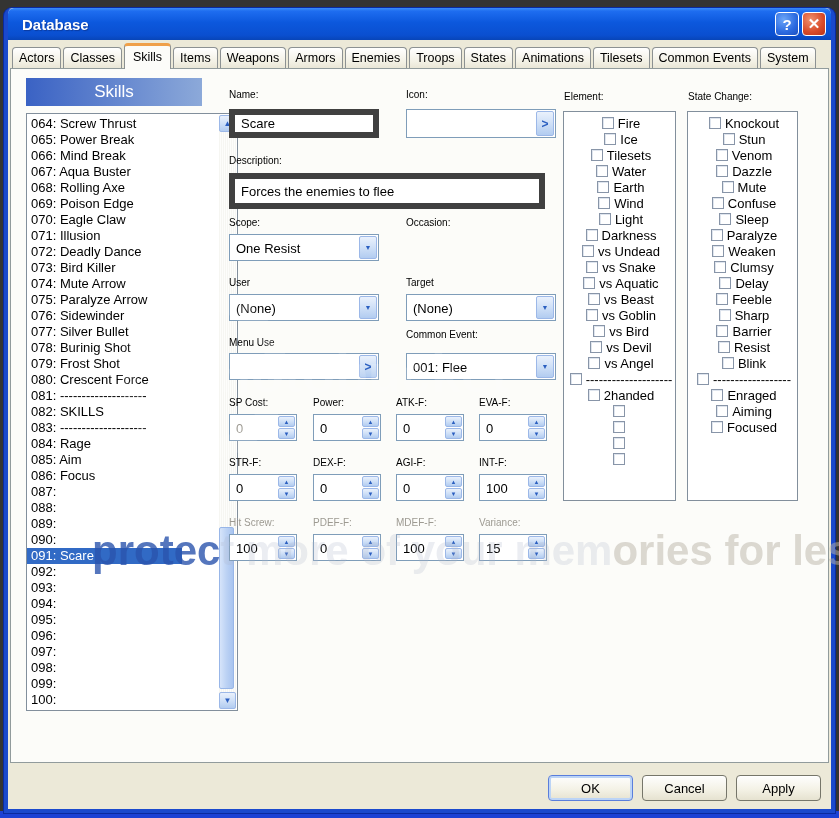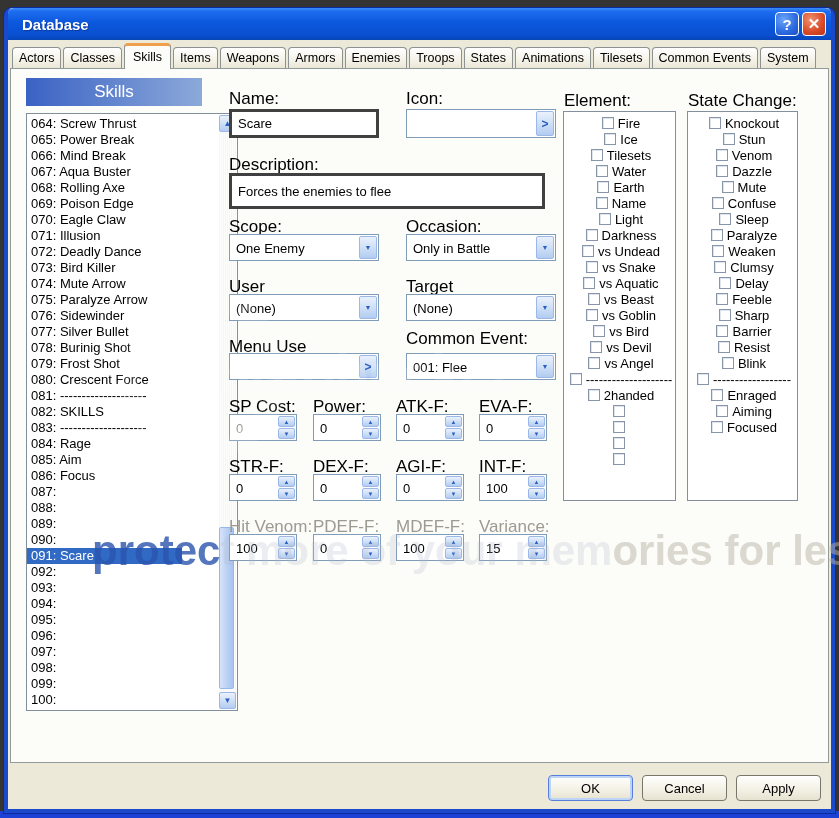--- a/index.html
+++ b/index.html
@@ -52,23 +52,23 @@
   .vsb-track { flex:1; position:relative; background:repeating-linear-gradient(90deg,#f6f6f2,#f6f6f2 1px,#fdfdfb 1px,#fdfdfb 2px); }
   .vsb-thumb { position:absolute; left:0; width:15px; top:395px; height:162px;
                background:linear-gradient(90deg,#d6e4fa,#bcd2f4 50%,#a8c4f0); border:1px solid #98b6e8; border-radius:2px; }
 
   .btn { border:1px solid #76766a; border-radius:4px; color:#000; font-size:13px;
          background:linear-gradient(180deg,#fefefe,#f4f2e6 55%,#e6e2d0);
          box-shadow:inset 0 1px 0 #fff; display:flex; align-items:center; justify-content:center; }
   .change-max { position:absolute; left:15px; top:655px; width:176px; height:25px; }
 
   
-  .flabel { position:absolute; font-size:17px; color:#000; white-space:nowrap; }
+  .flabel { position:absolute; font-size:10px; color:#000; white-space:nowrap; }
   .flabel.dim { color:#9d9a92; }
-  .tbox { position:absolute; background:#fff; border:3px solid #404040; font-size:13px; color:#000;
+  .tbox { position:absolute; background:#fff; border:6px solid #404040; font-size:13px; color:#000;
           display:flex; align-items:center; padding-left:6px; }
   .combo, .picker { position:absolute; background:#fff; border:1px solid #7f9db9; }
   .combo-val, .picker-val { position:absolute; left:6px; top:50%; transform:translateY(-50%); font-size:13px; white-space:nowrap; }
   .combo-btn, .picker-btn { position:absolute; right:1px; top:1px; bottom:1px; width:18px; border-radius:2px;
           background:linear-gradient(180deg,#eaf1fc,#cfe0f7 50%,#b2ccf0); border:1px solid #9cb8e8;
           color:#2b5fc0; display:flex; align-items:center; justify-content:center; }
   .combo-btn { font-size:7px; }
   .picker-btn { font-size:12px; font-weight:bold; }
 
   .spin { position:absolute; width:68px; height:27px; background:#fff; border:1px solid #7f9db9; }
@@ -206,25 +206,21 @@
       </div>
 
       <span class="flabel" style="left:218px;top:86px">Description:</span>
       <div class="tbox" style="left:218px;top:104px;width:316px;height:36px">
           <span>Forces the enemies to flee</span>
         </div>
 
       <span class="flabel" style="left:218px;top:148px">Scope:</span>
       <span class="flabel" style="left:395px;top:148px">Occasion:</span>
       <div class="combo" style="left:218px;top:165px;width:150px;height:27px">
-        <span class="combo-val">One Enemy</span>
-        <span class="combo-btn">▼</span>
-      </div>
-      <div class="combo" style="left:395px;top:165px;width:150px;height:27px">
-        <span class="combo-val">Only in Battle</span>
+        <span class="combo-val">One Resist</span>
         <span class="combo-btn">▼</span>
       </div>
 
       <span class="flabel" style="left:218px;top:208px">User</span>
       <span class="flabel" style="left:395px;top:208px">Target</span>
       <div class="combo" style="left:218px;top:225px;width:150px;height:27px">
         <span class="combo-val">(None)</span>
         <span class="combo-btn">▼</span>
       </div>
       <div class="combo" style="left:395px;top:225px;width:150px;height:27px">
@@ -302,21 +298,21 @@
           </span>
       </div>
       <div class="spin" style="left:468px;top:405px">
         <span class="spin-val">100</span>
         <span class="spin-btns">
             <span class="sb">▲</span>
             <span class="sb">▼</span>
           </span>
       </div>
 
-      <span class="flabel dim" style="left:218px;top:448px">Hit Venom:</span>
+      <span class="flabel dim" style="left:218px;top:448px">Hit Screw:</span>
       <span class="flabel dim" style="left:302px;top:448px">PDEF-F:</span>
       <span class="flabel dim" style="left:385px;top:448px">MDEF-F:</span>
       <span class="flabel dim" style="left:468px;top:448px">Variance:</span>
       <div class="spin" style="left:218px;top:465px">
         <span class="spin-val">100</span>
         <span class="spin-btns">
             <span class="sb">▲</span>
             <span class="sb">▼</span>
           </span>
       </div>
@@ -360,21 +356,21 @@
           <div class="chk-row">
             <span class="chk"></span>
             <span class="chk-label">Water</span>
           </div>
           <div class="chk-row">
             <span class="chk"></span>
             <span class="chk-label">Earth</span>
           </div>
           <div class="chk-row">
             <span class="chk"></span>
-            <span class="chk-label">Name</span>
+            <span class="chk-label">Wind</span>
           </div>
           <div class="chk-row">
             <span class="chk"></span>
             <span class="chk-label">Light</span>
           </div>
           <div class="chk-row">
             <span class="chk"></span>
             <span class="chk-label">Darkness</span>
           </div>
           <div class="chk-row">

